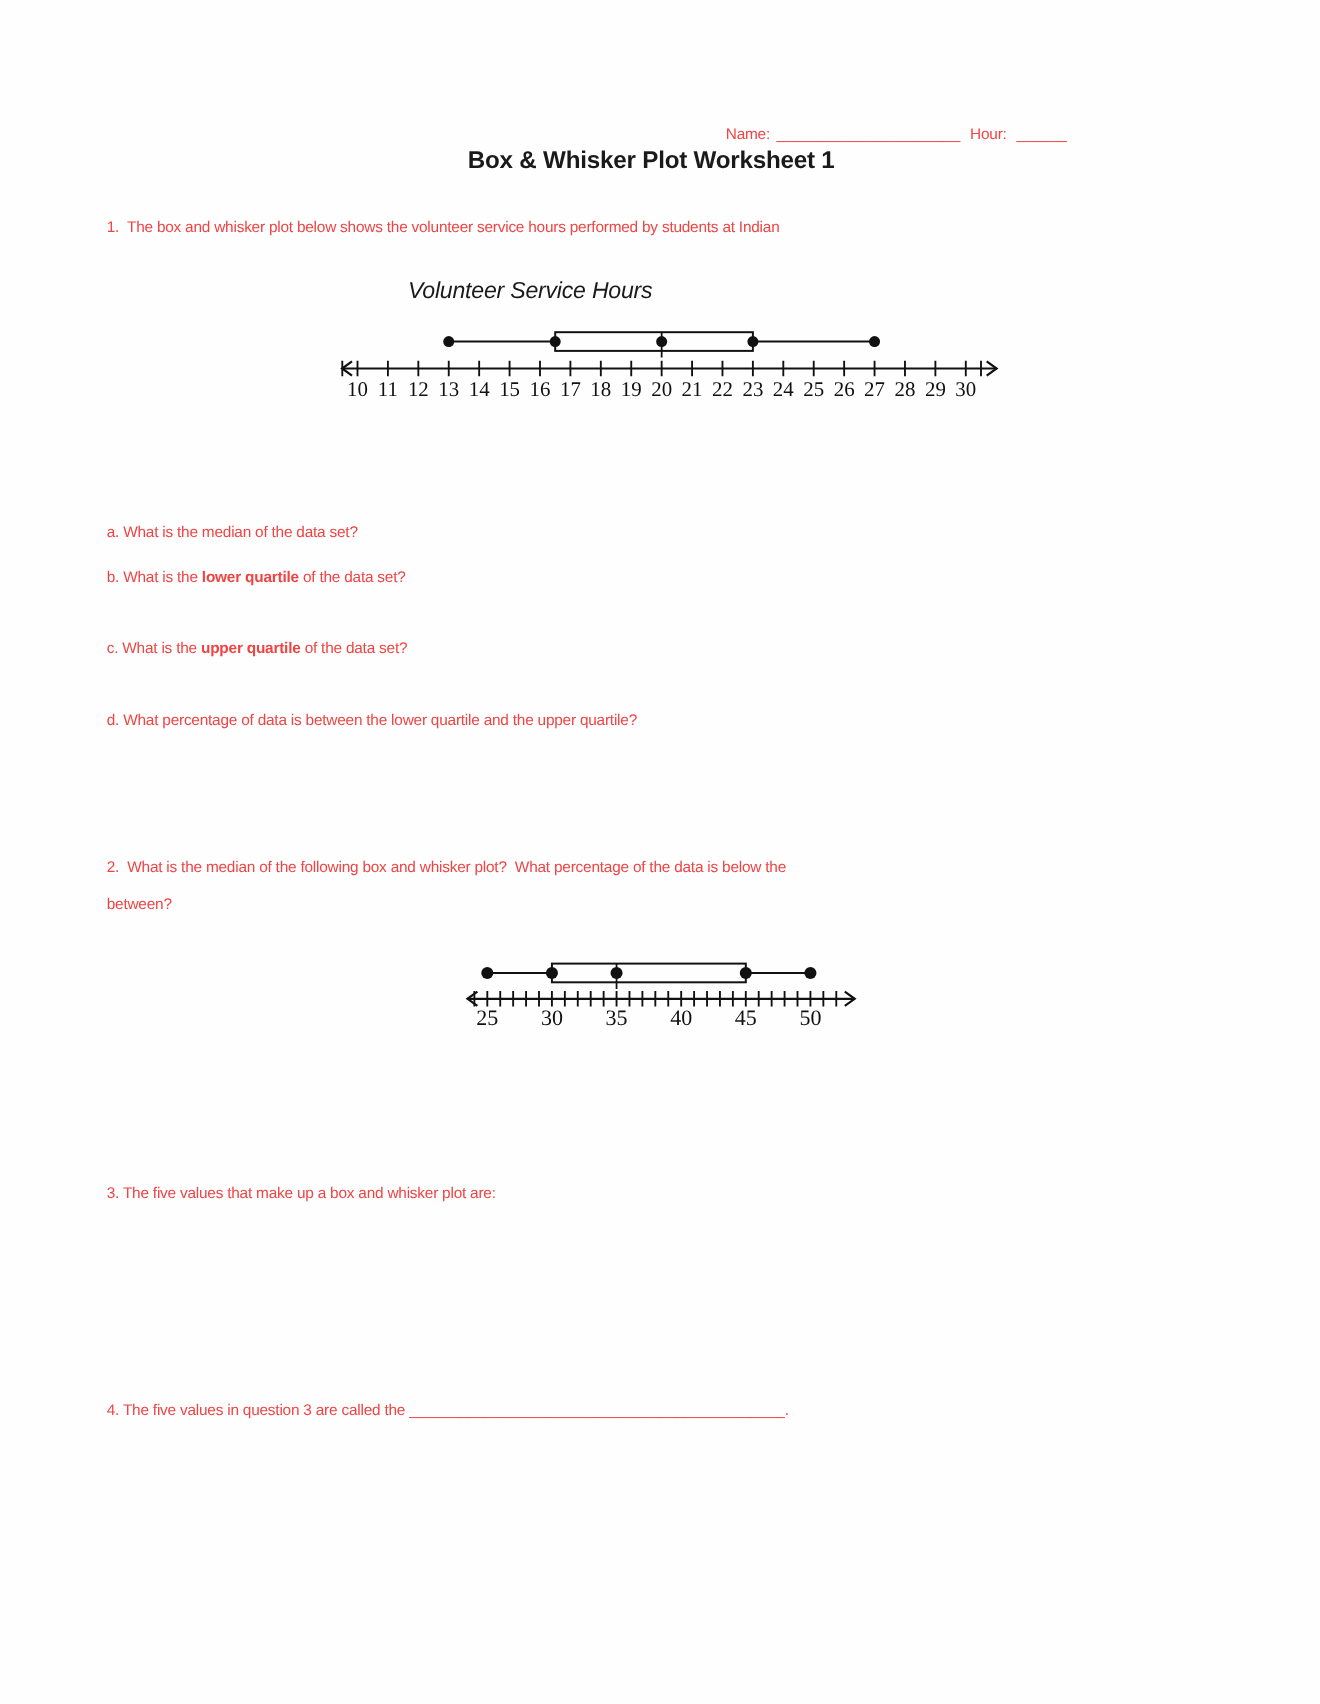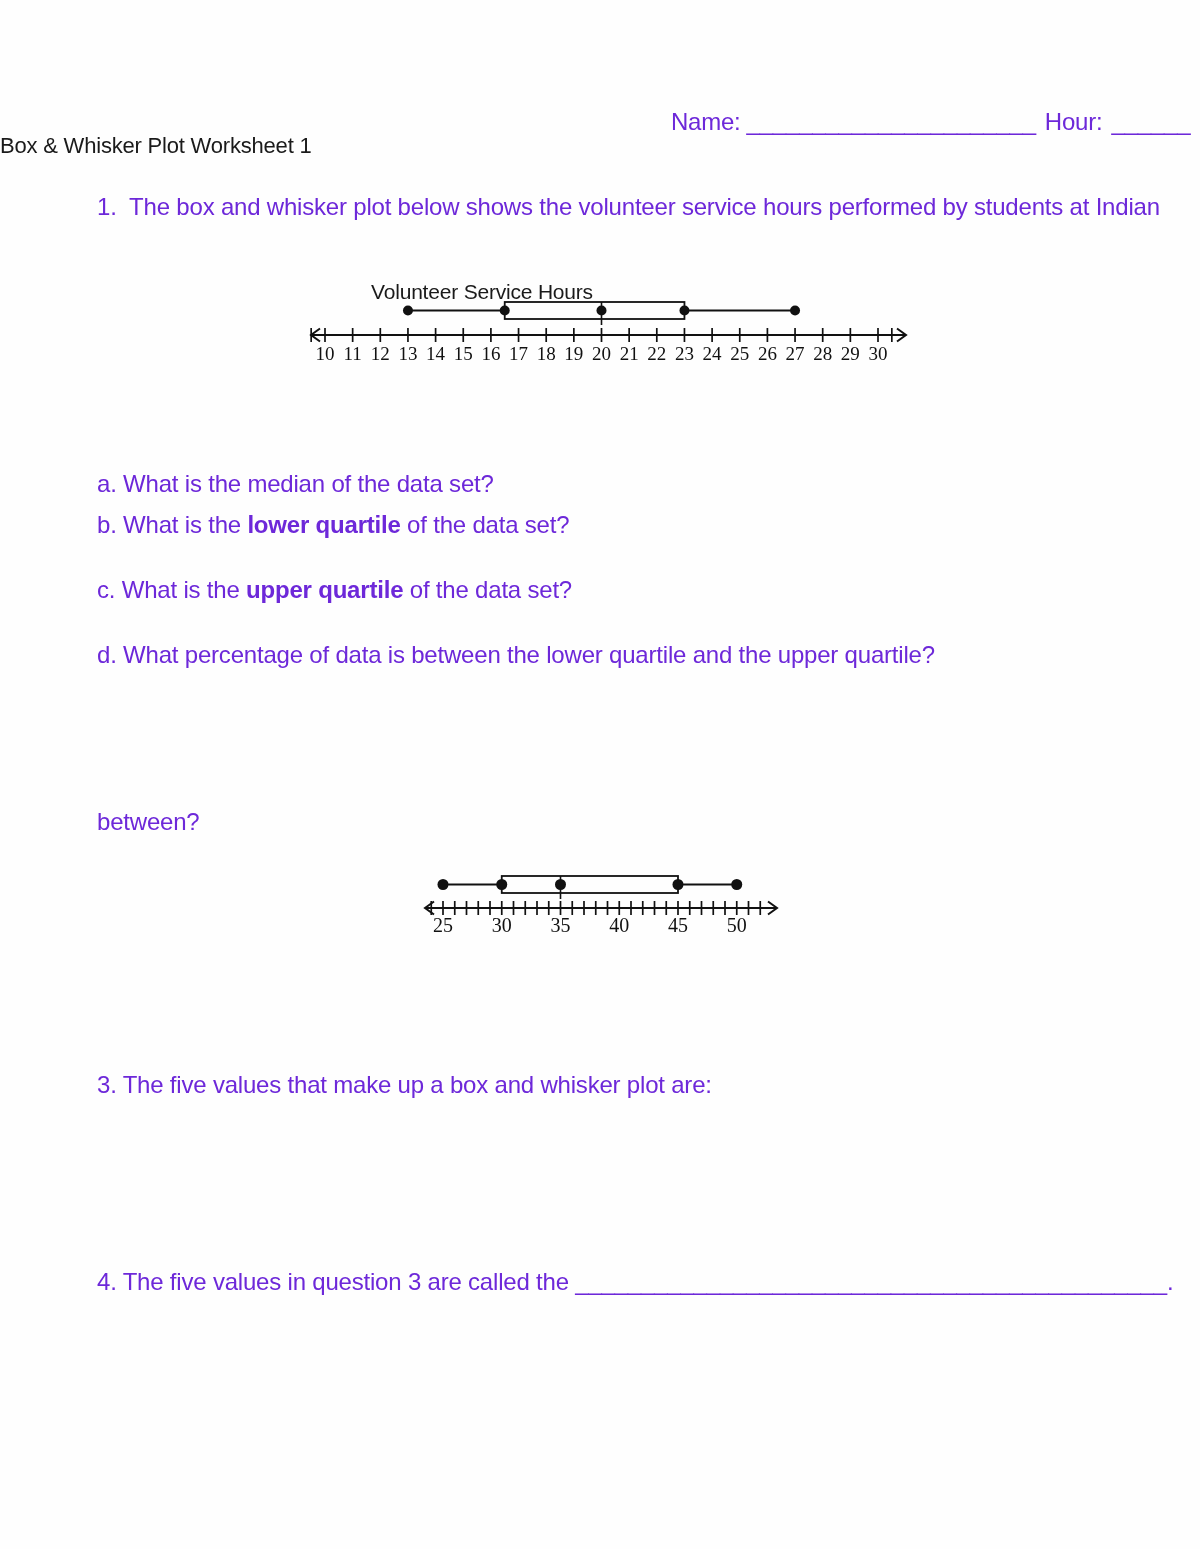--- a/index.html
+++ b/index.html
@@ -3,36 +3,36 @@
 <meta charset="utf-8">
 <style>
   html, body { margin: 0; padding: 0; background: #ffffff; }
   .page {
     position: relative; width: 1200px; height: 1549px;
     background: #fefefe; overflow: hidden;
     font-family: "Liberation Sans", sans-serif; color: #1a1a1a;
   }
   .line {
     position: absolute; left: 97px;
-    font-size: 24px; line-height: 33px; letter-spacing: -0.2px;
-    white-space: pre; color: #6d28d9;
+    font-size: 14px; line-height: 33px; letter-spacing: -0.2px;
+    white-space: pre; color: #ef4444;
   }
   .line b { font-weight: 700; }
   .name-line { left: 645px; top: 72px; }
   .name-line .sp { margin-left: 6px; }
   .name-line .sp2 { margin-left: 9px; }
   .doc-title {
     position: absolute; left: 0; top: 129px; width: 1184px;
-    text-align: left; font-size: 22px; line-height: 33px;
-    letter-spacing: -0.2px; white-space: pre;
+    text-align: center; font-size: 22px; line-height: 33px;
+    letter-spacing: -0.2px; white-space: pre; font-weight: bold;
   }
   .plot-title {
-    position: absolute; left: 0; top: 275px; width: 964px;
+    position: absolute; left: 0; top: 248px; width: 964px;
     text-align: center; font-size: 21px; line-height: 33px;
-    letter-spacing: -0.2px; white-space: pre;
+    letter-spacing: -0.2px; white-space: pre; font-style: italic;
   }
   svg.plot { position: absolute; }
 </style>
 </head>
 <body>
 
 <div class="page">
 
   <div class="line name-line">
     <span>Name:</span><span class="sp">______________________</span><span class="sp2">Hour:</span><span class="sp2">______</span>
@@ -104,20 +104,21 @@
     </svg>
 
   <div class="line" style="top:467px">a. What is the median of the data set?</div>
 
   <div class="line" style="top:508px"><span>b. What is the </span><b>lower quartile</b><span> of the data set?</span></div>
 
   <div class="line" style="top:638px">d. What percentage of data is between the lower quartile and the upper quartile?</div>
 
   <div class="line" style="top:573px"><span>c. What is the </span><b>upper quartile</b><span> of the data set?</span></div>
 
+  <div class="line" style="top:772px">2.  What is the median of the following box and whisker plot?  What percentage of the data is below the</div>
   <div class="line" style="top:805px">between?</div>
 
   <svg id="plot2" class="plot" style="left:415px; top:863px" width="380" height="80">
       <line x1="10" y1="45" x2="362" y2="45" stroke="#111111" stroke-width="2"></line>
       <path d="M 19 38.5 L 10 45 L 19 51.5" fill="none" stroke="#111111" stroke-width="2"></path>
       <path d="M 353 38.5 L 362 45 L 353 51.5" fill="none" stroke="#111111" stroke-width="2"></path>
       <line x1="16.25" y1="38" x2="16.25" y2="52" stroke="#111111" stroke-width="1.7"></line>
       <line x1="28" y1="38" x2="28" y2="52" stroke="#111111" stroke-width="1.7"></line>
       <line x1="39.75" y1="38" x2="39.75" y2="52" stroke="#111111" stroke-width="1.7"></line>
       <line x1="51.5" y1="38" x2="51.5" y2="52" stroke="#111111" stroke-width="1.7"></line>

